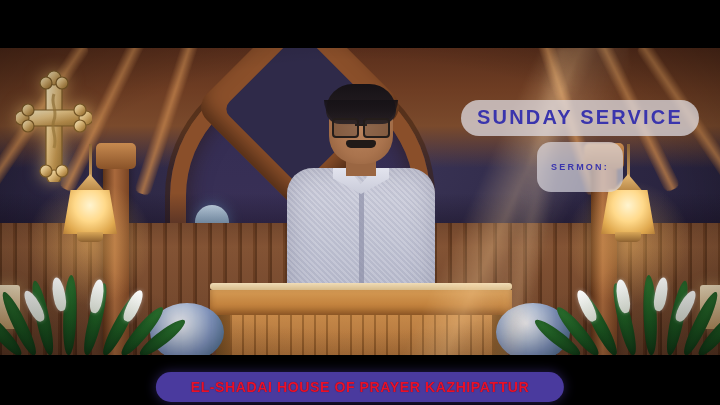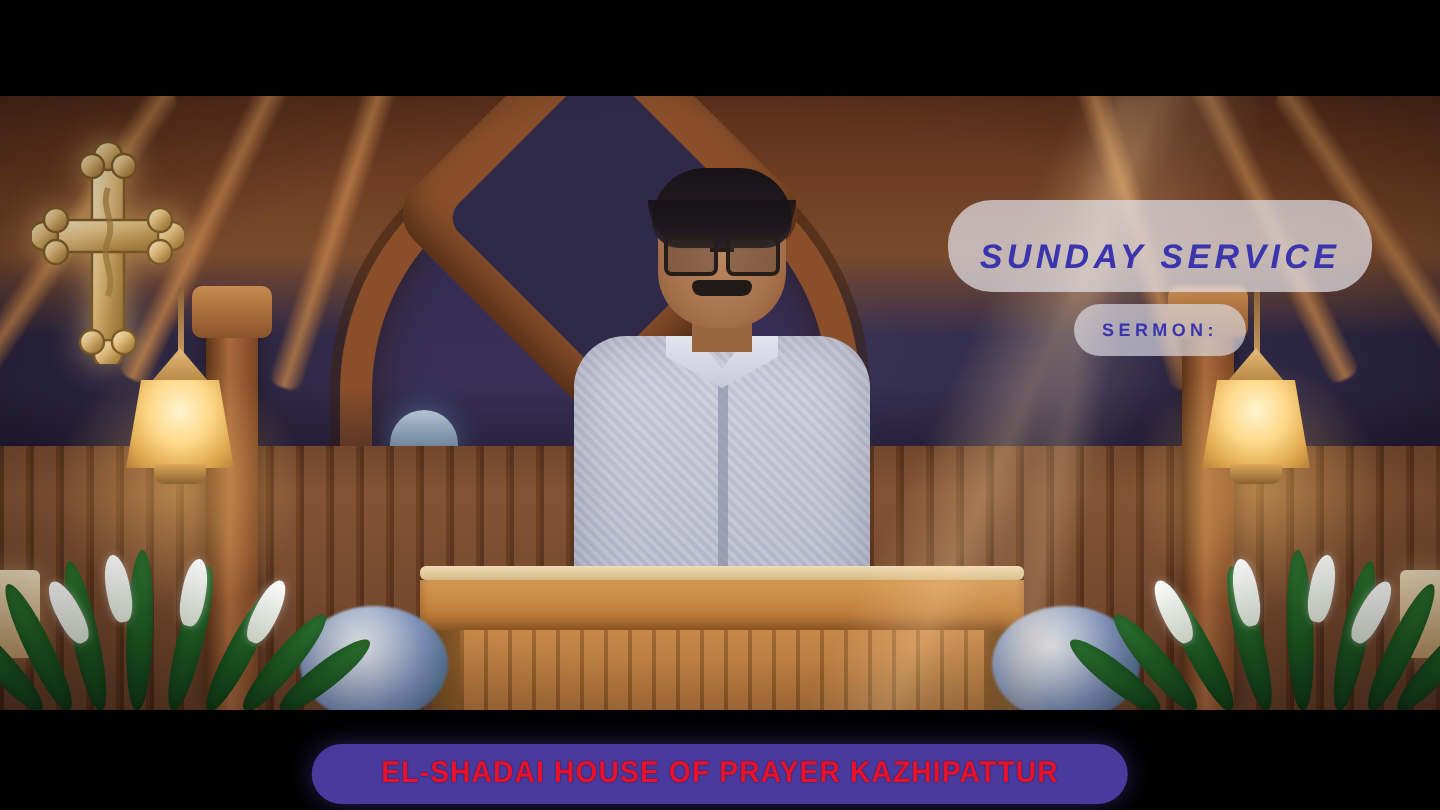--- a/index.html
+++ b/index.html
@@ -173,23 +173,23 @@
      filter:blur(2px);}
   .vignette{position:absolute;inset:0;pointer-events:none;
      background:radial-gradient(ellipse 75% 80% at 50% 48%,rgba(0,0,0,0) 55%,rgba(0,0,0,.45) 100%);}
 
   
   .overlay{position:absolute;right:14px;top:52px;width:252px;
            display:flex;flex-direction:column;align-items:center;gap:6px;}
   .pill{background:rgba(226,224,232,.72);border-radius:22px;
         color:#3a35ad;font-weight:bold;text-align:center;white-space:nowrap;
         backdrop-filter:blur(1px);}
-  .pill.title{font-size:17px;letter-spacing:2.2px;padding:19px 16px 7px;font-style:italic;}
+  .pill.title{font-size:20px;letter-spacing:2.2px;padding:6px 16px 7px;}
   .pill.date{font-size:20px;letter-spacing:1.8px;padding:5px 20px 6px;}
-  .pill.sermon{font-size:9px;letter-spacing:2.2px;padding:8px 14px;border-radius:14px;
+  .pill.sermon{font-size:9px;letter-spacing:2.2px;padding:20px 14px;border-radius:14px;
                background:rgba(226,224,232,.66);}
   .pill.name{font-size:15px;letter-spacing:.8px;padding:5px 16px 6px;font-variant:small-caps;}
 
   
   .bottombar{position:absolute;left:0;bottom:0;width:720px;height:42px;background:#000;}
   .banner{position:absolute;left:50%;top:9px;transform:translateX(-50%);
           background:#4a3a9e;border-radius:17px;padding:6px 24px 7px;
           box-shadow:0 0 12px rgba(90,70,190,.45);}
   .banner span{display:block;color:#e8102a;font-size:15px;font-weight:bold;
           letter-spacing:.6px;white-space:nowrap;

